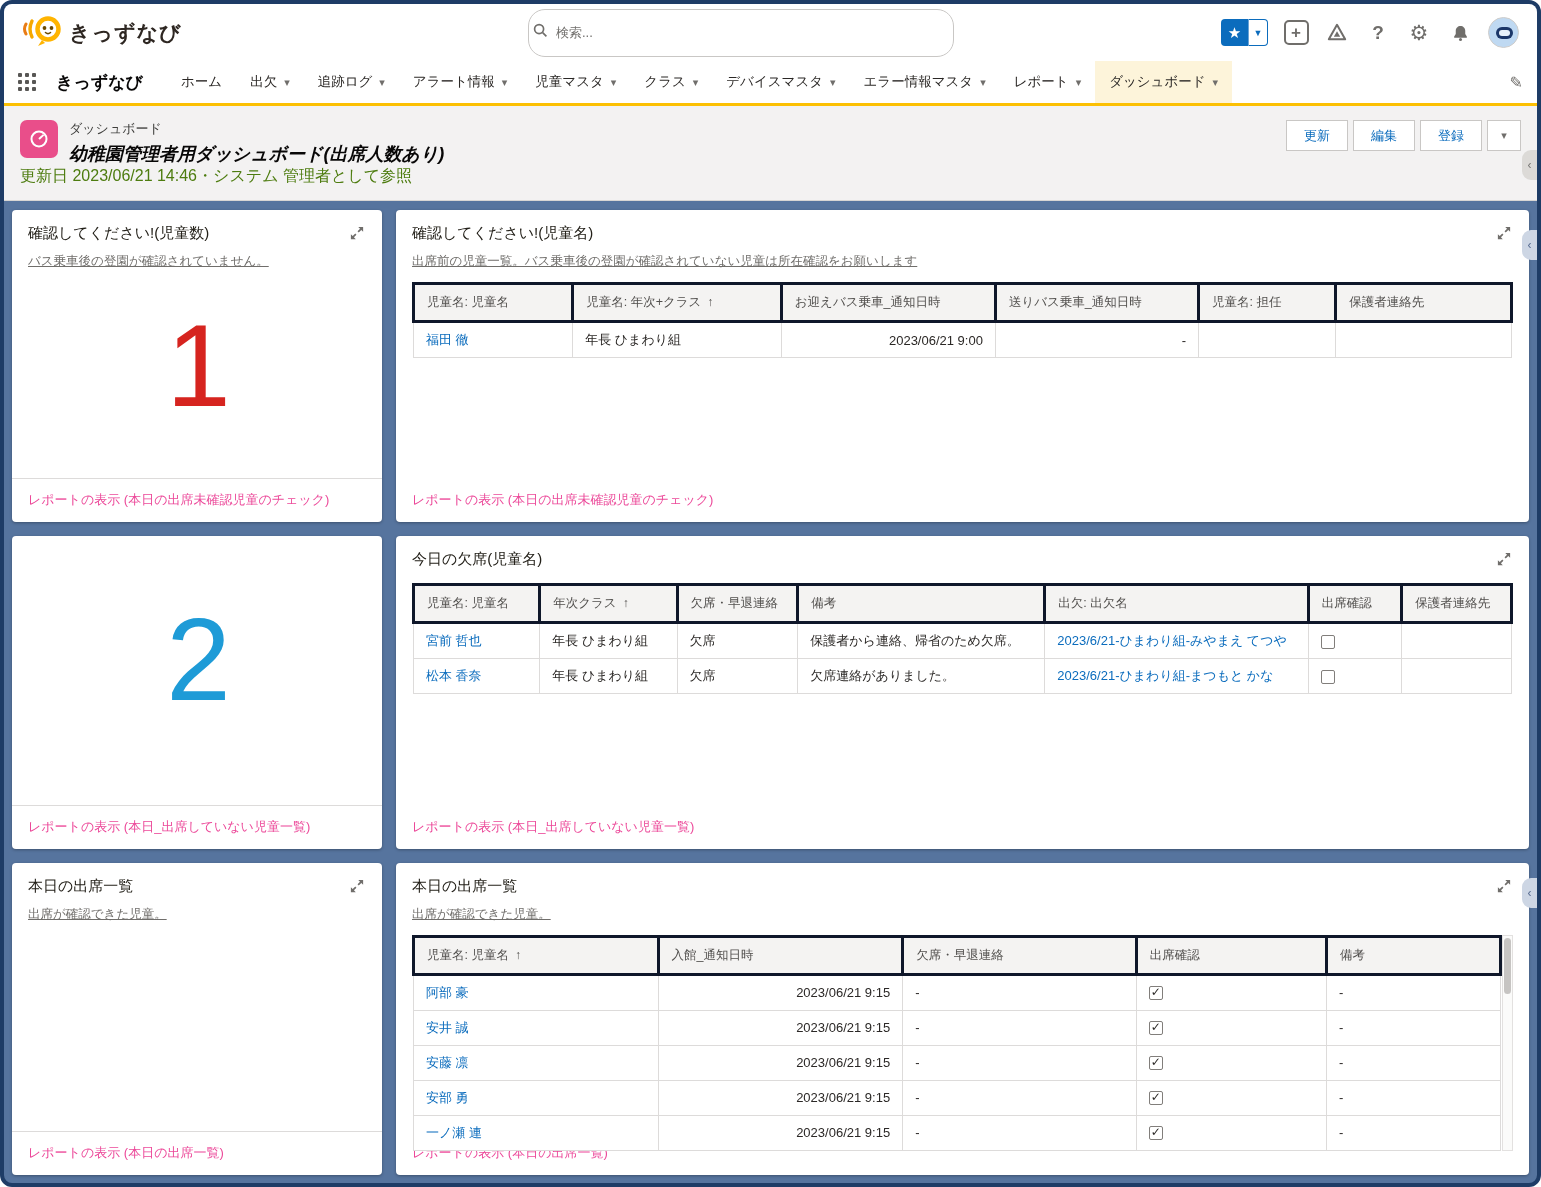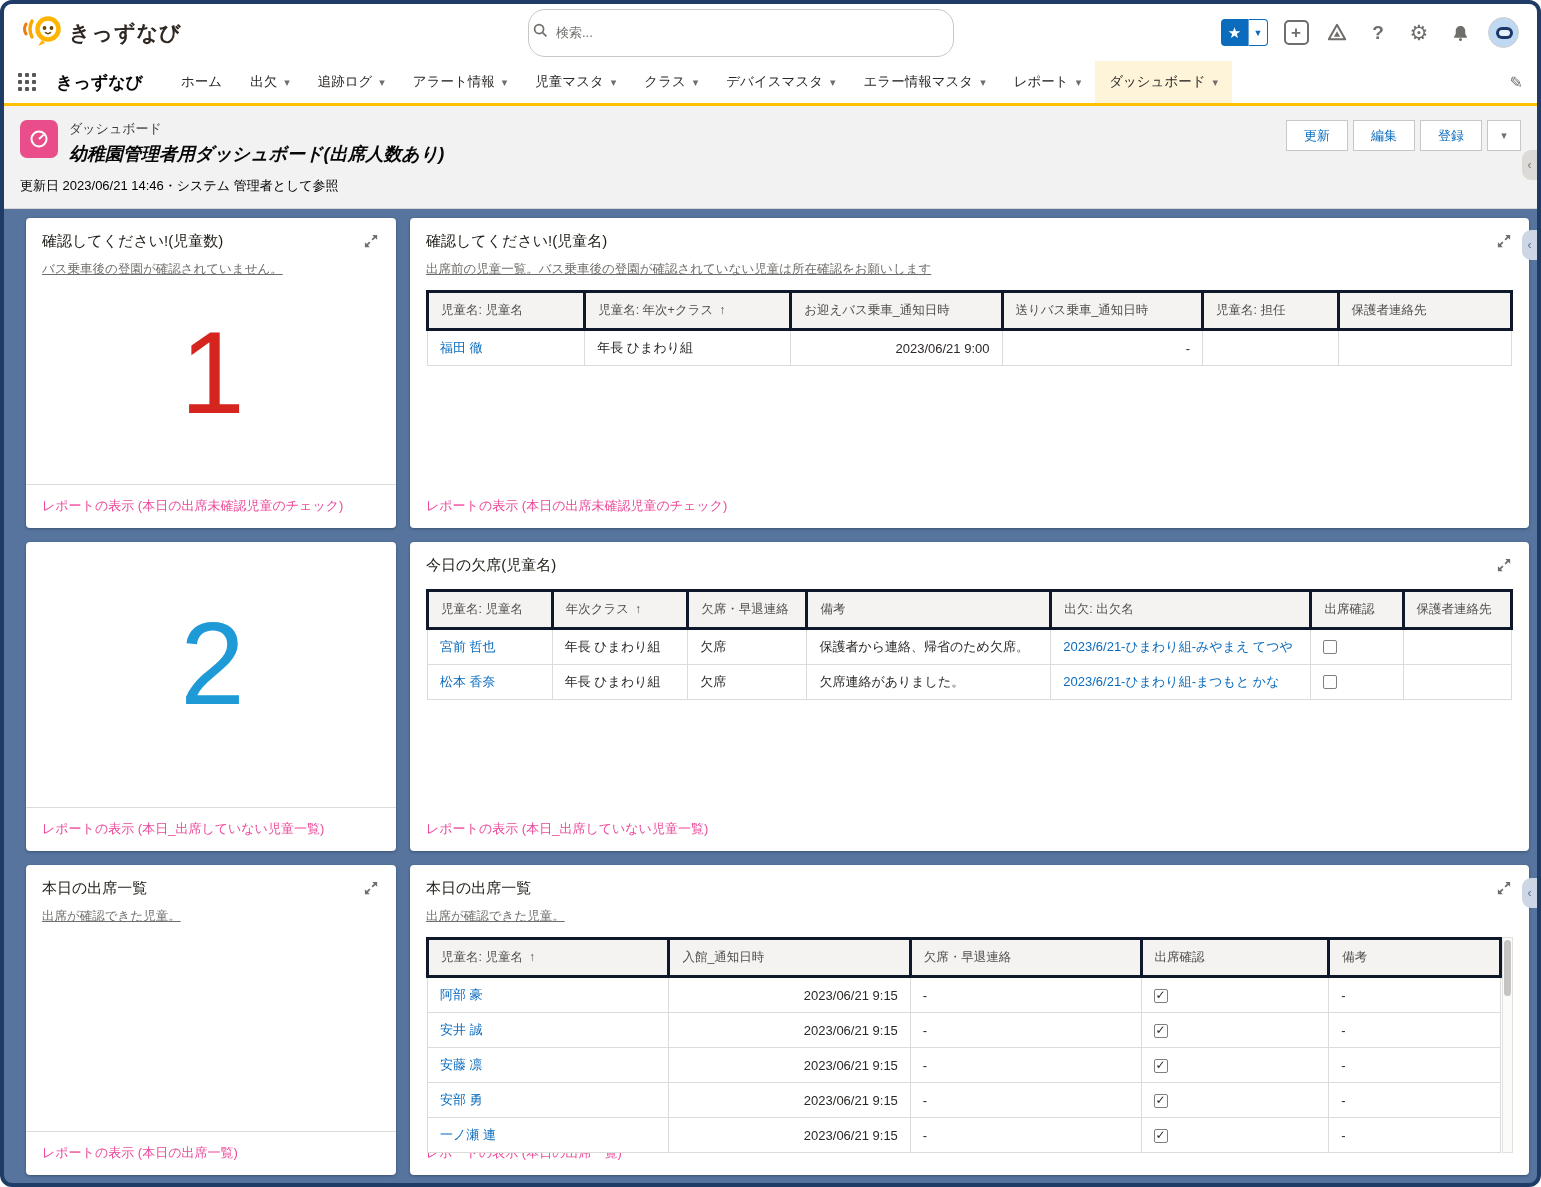--- a/index.html
+++ b/index.html
@@ -47,29 +47,29 @@
   .chev::after { content:"▾"; font-size:11px; }
   .nav-edit { margin-left:auto; display:flex; align-items:center; color:#706e6b; font-size:16px; background:none; border:none; cursor:pointer; }
 
   
   .pheader { background:#f3f2f2; padding:14px 16px 13px; border-bottom:1px solid #d8d6d4; }
   .ph-row { display:flex; align-items:flex-start; }
   .dash-icon { width:38px; height:38px; border-radius:7px; background:#e94e8a; display:flex; align-items:center; justify-content:center; flex:0 0 auto; }
   .ph-text { margin-left:11px; }
   .entity { font-size:13px; color:#3e3e3c; }
   .ptitle { font-size:18px; font-weight:bold; color:#080707; margin-top:4px;font-style:italic; }
-  .ph-meta { font-size:13px; color:#000000; margin-top:11px; }
+  .ph-meta { font-size:16px; color:#4d7c0f; }
   .ph-actions { margin-left:auto; display:flex; gap:5px; align-items:center; }
   .btn { height:31px; padding:0 17px; background:#fff; border:1px solid #c9c7c5; border-radius:0; color:#0b6cbd;
          font-size:13px; font-family:inherit; cursor:pointer; }
   .btn-caret { width:34px; padding:0; font-size:10px; }
 
   
   .dashboard { flex:1; min-height:0; display:grid; grid-template-columns:370px 1fr; grid-template-rows:1fr 1fr 1fr;
-               gap:14px; padding:9px 8px 8px;margin-left:14px; }
+               gap:14px; padding:9px 8px 8px; }
   .card { background:#fff; border-radius:4px; display:flex; flex-direction:column; min-height:0; overflow:hidden;
           position:relative; box-shadow:0 1px 3px rgba(0,0,0,.3); }
   .card-head { padding:14px 16px 0; }
   .title-row { display:flex; align-items:flex-start; justify-content:space-between; }
   .card-title { font-size:15px; color:#232019; }
   .expand-btn { background:none; border:none; cursor:pointer; padding:2px; flex:0 0 auto; }
   .card-sub { font-size:12.5px; color:#706e6b; margin-top:8px;text-decoration:underline; }
   .truncate { white-space:nowrap; overflow:hidden; text-overflow:ellipsis; }
   .card-body { flex:1; min-height:0; padding:0 16px; position:relative; }
   .metric { height:92%; display:flex; align-items:center; justify-content:center; font-size:116px; letter-spacing:-3px; }

